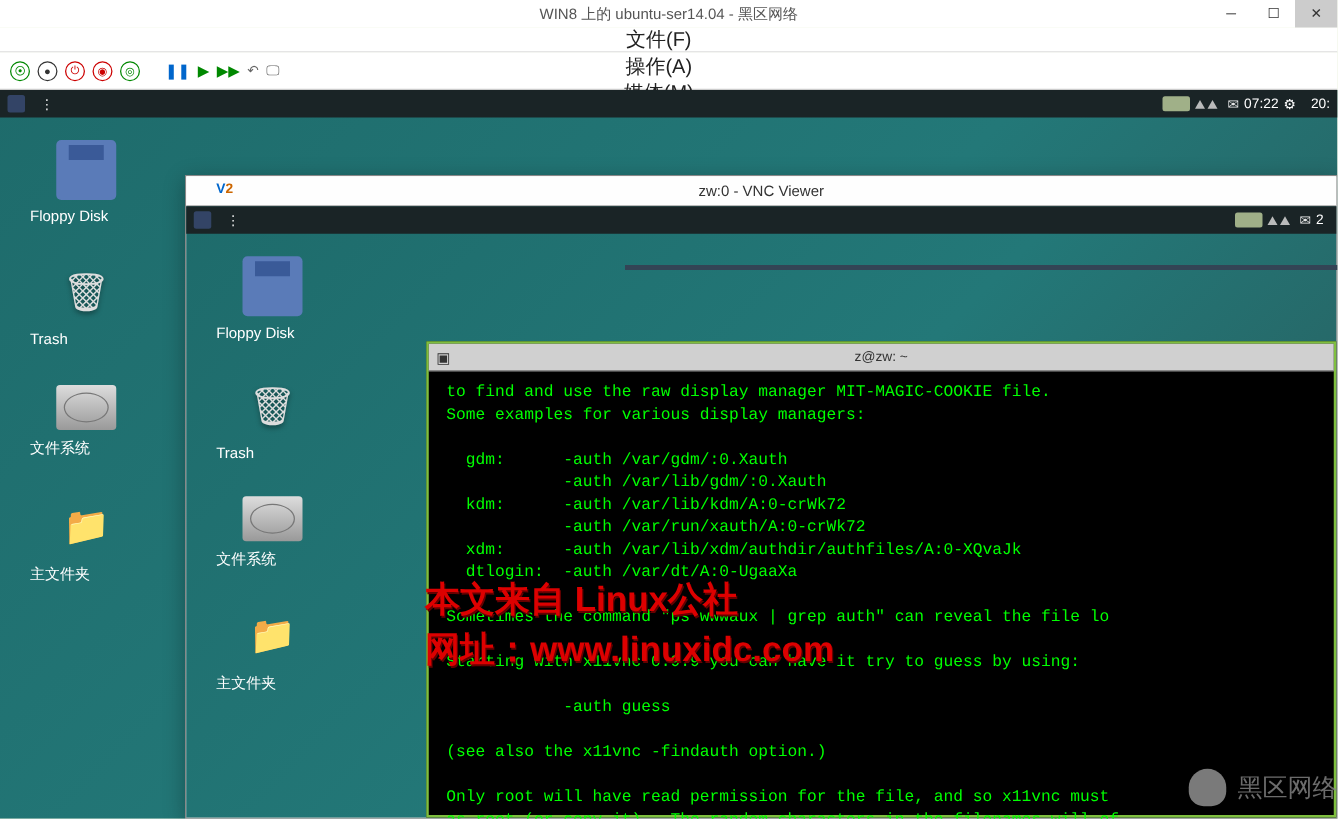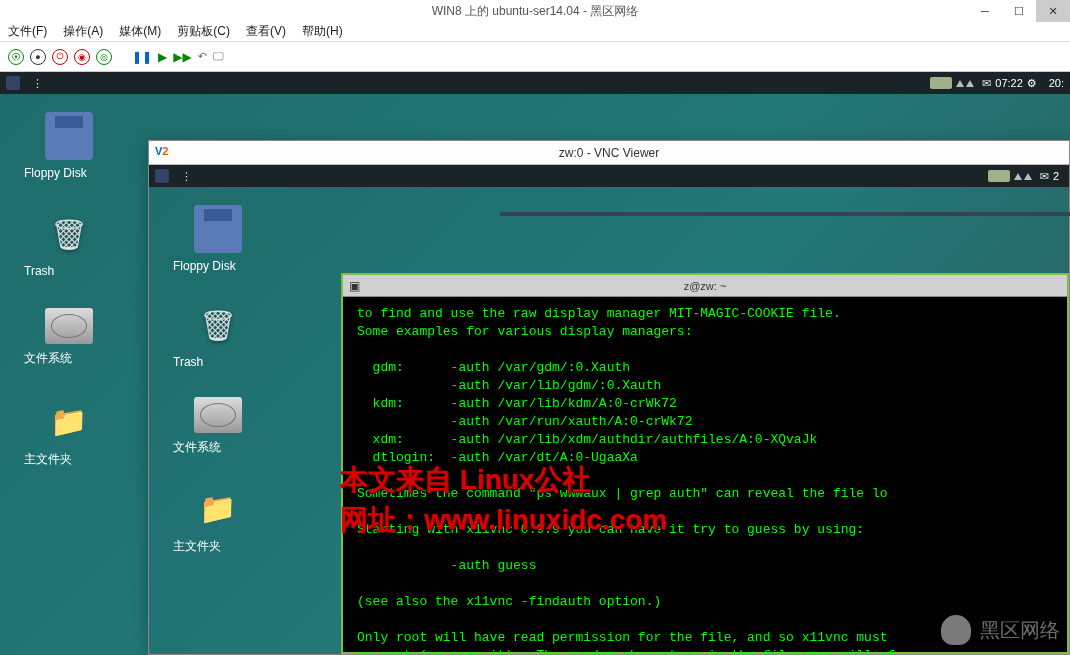--- a/index.html
+++ b/index.html
@@ -3,21 +3,21 @@
 <meta charset="utf-8">
 <style>
 * { margin: 0; padding: 0; box-sizing: border-box; }
 body { font-family: "Microsoft YaHei", Tahoma, sans-serif; background: #e8f0d8; width: 1070px; height: 655px; overflow: hidden; position: relative; }
 
 
 .hv-title { height: 22px; background: #fff; display: flex; align-items: center; justify-content: center; font-size: 12px; color: #555; position: relative; }
 .hv-title .ctrls { position: absolute; right: 0; top: 0; display: flex; }
 .hv-title .ctrls span { width: 34px; height: 22px; text-align: center; line-height: 22px; color: #333; font-size: 11px; }
 .hv-title .ctrls span.close { background: #ccc; }
-.hv-menu { height: 20px; background: #fff; border-bottom: 1px solid #ddd; display: flex; align-items: center; padding: 0 8px; font-size: 12px; color: #222; }
+.hv-menu { height: 20px; background: #fff; border-bottom: 1px solid #ddd; display: flex; align-items: center; padding: 0 8px; font-size: 16px; color: #222; flex-direction: column; }
 .hv-menu span { margin-right: 16px; }
 .hv-tb { height: 30px; background: #fff; border-bottom: 1px solid #ccc; display: flex; align-items: center; padding: 0 8px; gap: 6px; }
 .tbbtn { width: 16px; height: 16px; border-radius: 50%; border: 1px solid #555; display: inline-flex; align-items: center; justify-content: center; font-size: 9px; }
 .tbbtn.g { border-color: #080; color: #080; }
 .tbbtn.r { border-color: #c00; color: #c00; }
 .tbbtn.k { border-color: #333; color: #333; }
 .hv-tb .pause { color: #06c; font-size: 12px; }
 .hv-tb .arrow { color: #080; font-size: 12px; }
 .hv-tb .small { font-size: 11px; color: #666; }
 
@@ -35,35 +35,35 @@
 .floppy { background: #5a7bb8; border-radius: 4px; position: relative; }
 .floppy::after { content: ""; position: absolute; top: 4px; left: 10px; right: 10px; height: 12px; background: #3a5a98; }
 .trashcan { color: #ddd; filter: drop-shadow(0 2px 2px rgba(0,0,0,0.4)); }
 .drive { background: linear-gradient(#ddd,#999); border-radius: 3px; position: relative; height: 36px !important; }
 .drive::after { content: ""; position: absolute; top: 6px; left: 6px; right: 6px; bottom: 6px; border: 1px solid #777; border-radius: 50%; }
 .folder { color: #6ab0e8; }
 
 
 .vnc { position: absolute; top: 68px; left: 148px; right: 0; bottom: 0; background: #fff; border: 1px solid #888; box-shadow: 0 4px 16px rgba(0,0,0,0.3); }
 .vnc-title { height: 24px; background: #fefefe; display: flex; align-items: center; justify-content: center; font-size: 12px; color: #333; position: relative; border-bottom: 1px solid #bbb; }
-.vnc-title .vlogo { position: absolute; left: 6px; top: 4px; font-weight: bold; color: #06c; font-size: 11px; }
+.vnc-title .vlogo { position: absolute; left: 24px; top: 4px; font-weight: bold; color: #06c; font-size: 11px; }
 .vnc-title .vlogo b { color: #c60; }
 .vnc-body { position: absolute; top: 24px; left: 0; right: 0; bottom: 0; background: linear-gradient(135deg, #1e6b6b 0%, #237878 50%, #2a5858 100%); }
 .vnc-body .panel .time { margin-right: 4px; }
 .inner-icons { position: absolute; top: 40px; left: 24px; display: flex; flex-direction: column; gap: 28px; }
 
 
 .term { position: absolute; top: 108px; left: 192px; right: 0; bottom: 0; border: 2px solid #7fbf3f; background: #000; }
 .term-title { height: 22px; background: #d0d0d0; color: #333; font-size: 11px; display: flex; align-items: center; justify-content: center; border-bottom: 1px solid #888; }
 .term-title .ticon { position: absolute; left: 6px; font-size: 12px; }
 .term-body { padding: 8px 14px; color: #0f0; font-family: "Courier New", monospace; font-size: 13px; line-height: 18px; white-space: pre; overflow: hidden; }
 
 
 .wm { position: absolute; left: 340px; top: 460px; color: #d00; font-size: 28px; font-weight: bold; text-shadow: 1px 1px 0 #600; pointer-events: none; z-index: 9; line-height: 40px; }
-.brand { position: absolute; right: 10px; bottom: 10px; color: #888; font-size: 20px; z-index: 9; opacity: 0.8; display: flex; align-items: center; gap: 9px; }
+.brand { position: absolute; right: 0; bottom: 10px; color: #888; font-size: 20px; z-index: 9; opacity: 0.8; display: flex; align-items: center; gap: 9px; }
 .brand .mush { width: 30px; height: 30px; background: #999; border-radius: 50% 50% 40% 40%; position: relative; }
 
 .grip { position: absolute; top: 140px; left: 500px; right: 0; height: 4px; background: #345; z-index: 5; }
 
 .netup { display: inline-flex; gap: 2px; }
 .netup i { width: 0; height: 0; border-left: 4px solid transparent; border-right: 4px solid transparent; border-bottom: 7px solid #ccc; }
 .diskico { width: 22px; height: 12px; background: #a0b088; border-radius: 2px; display: inline-block; }
 </style>
 </head>
 <body>

